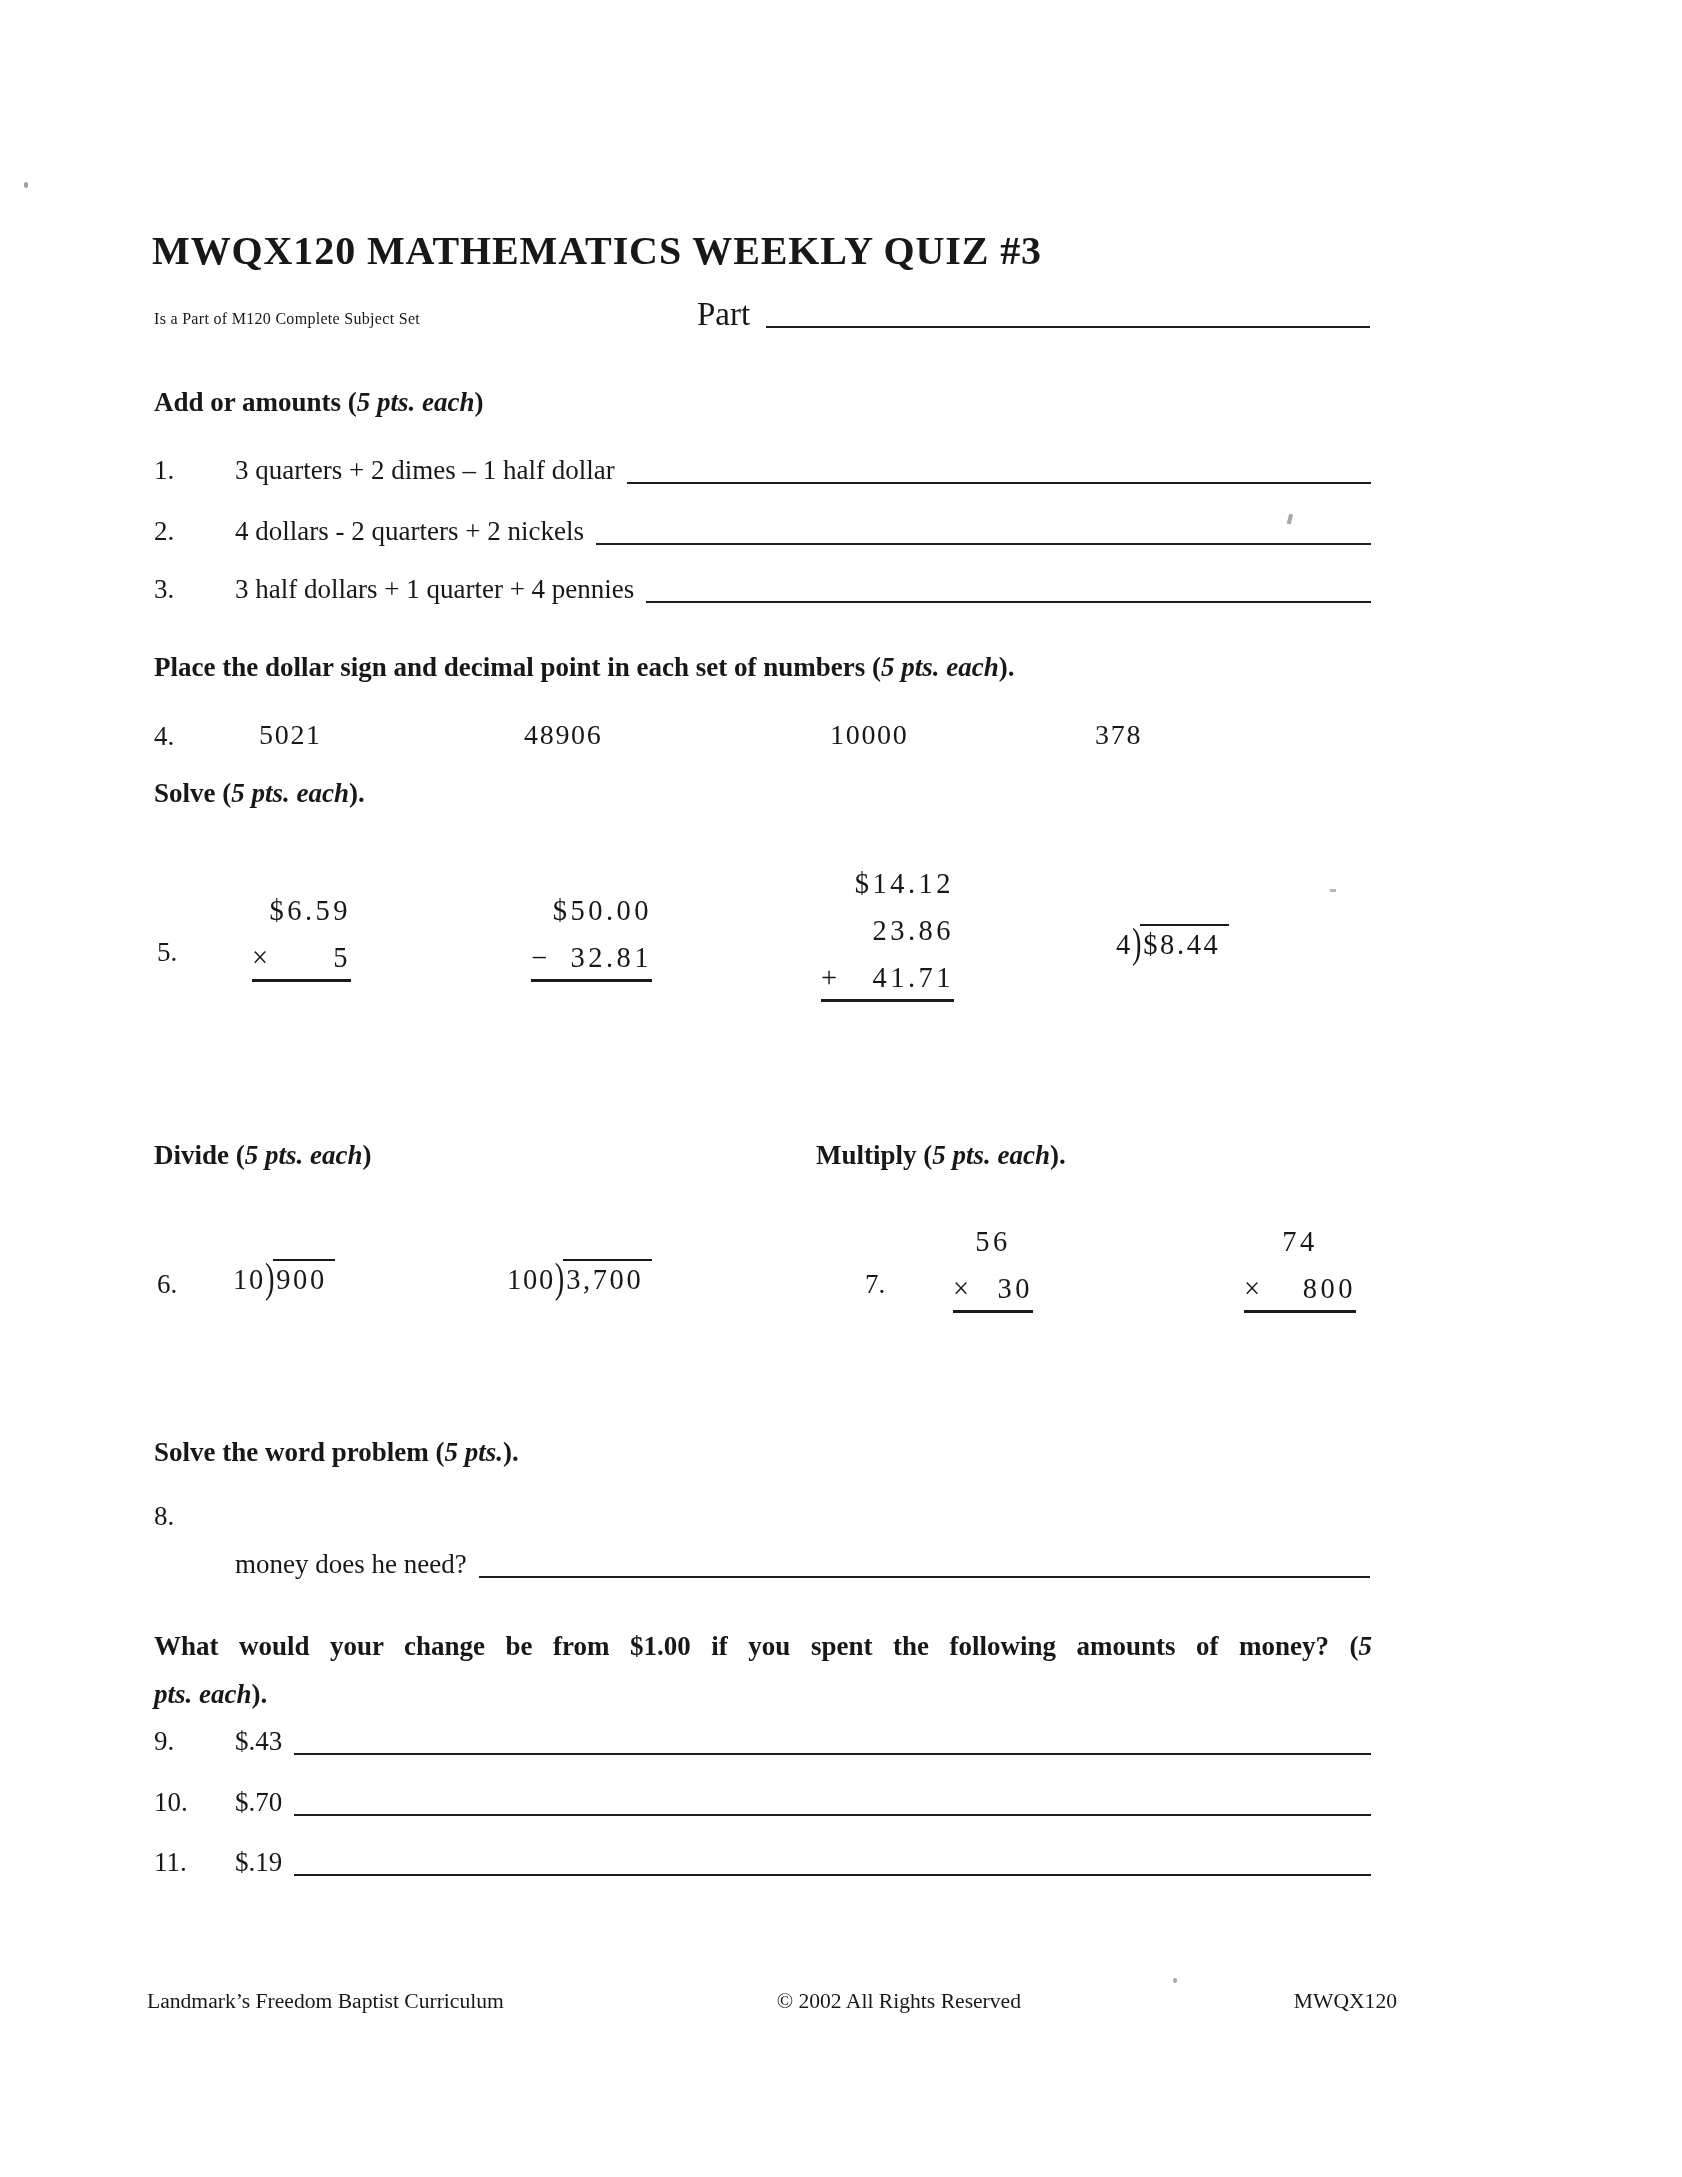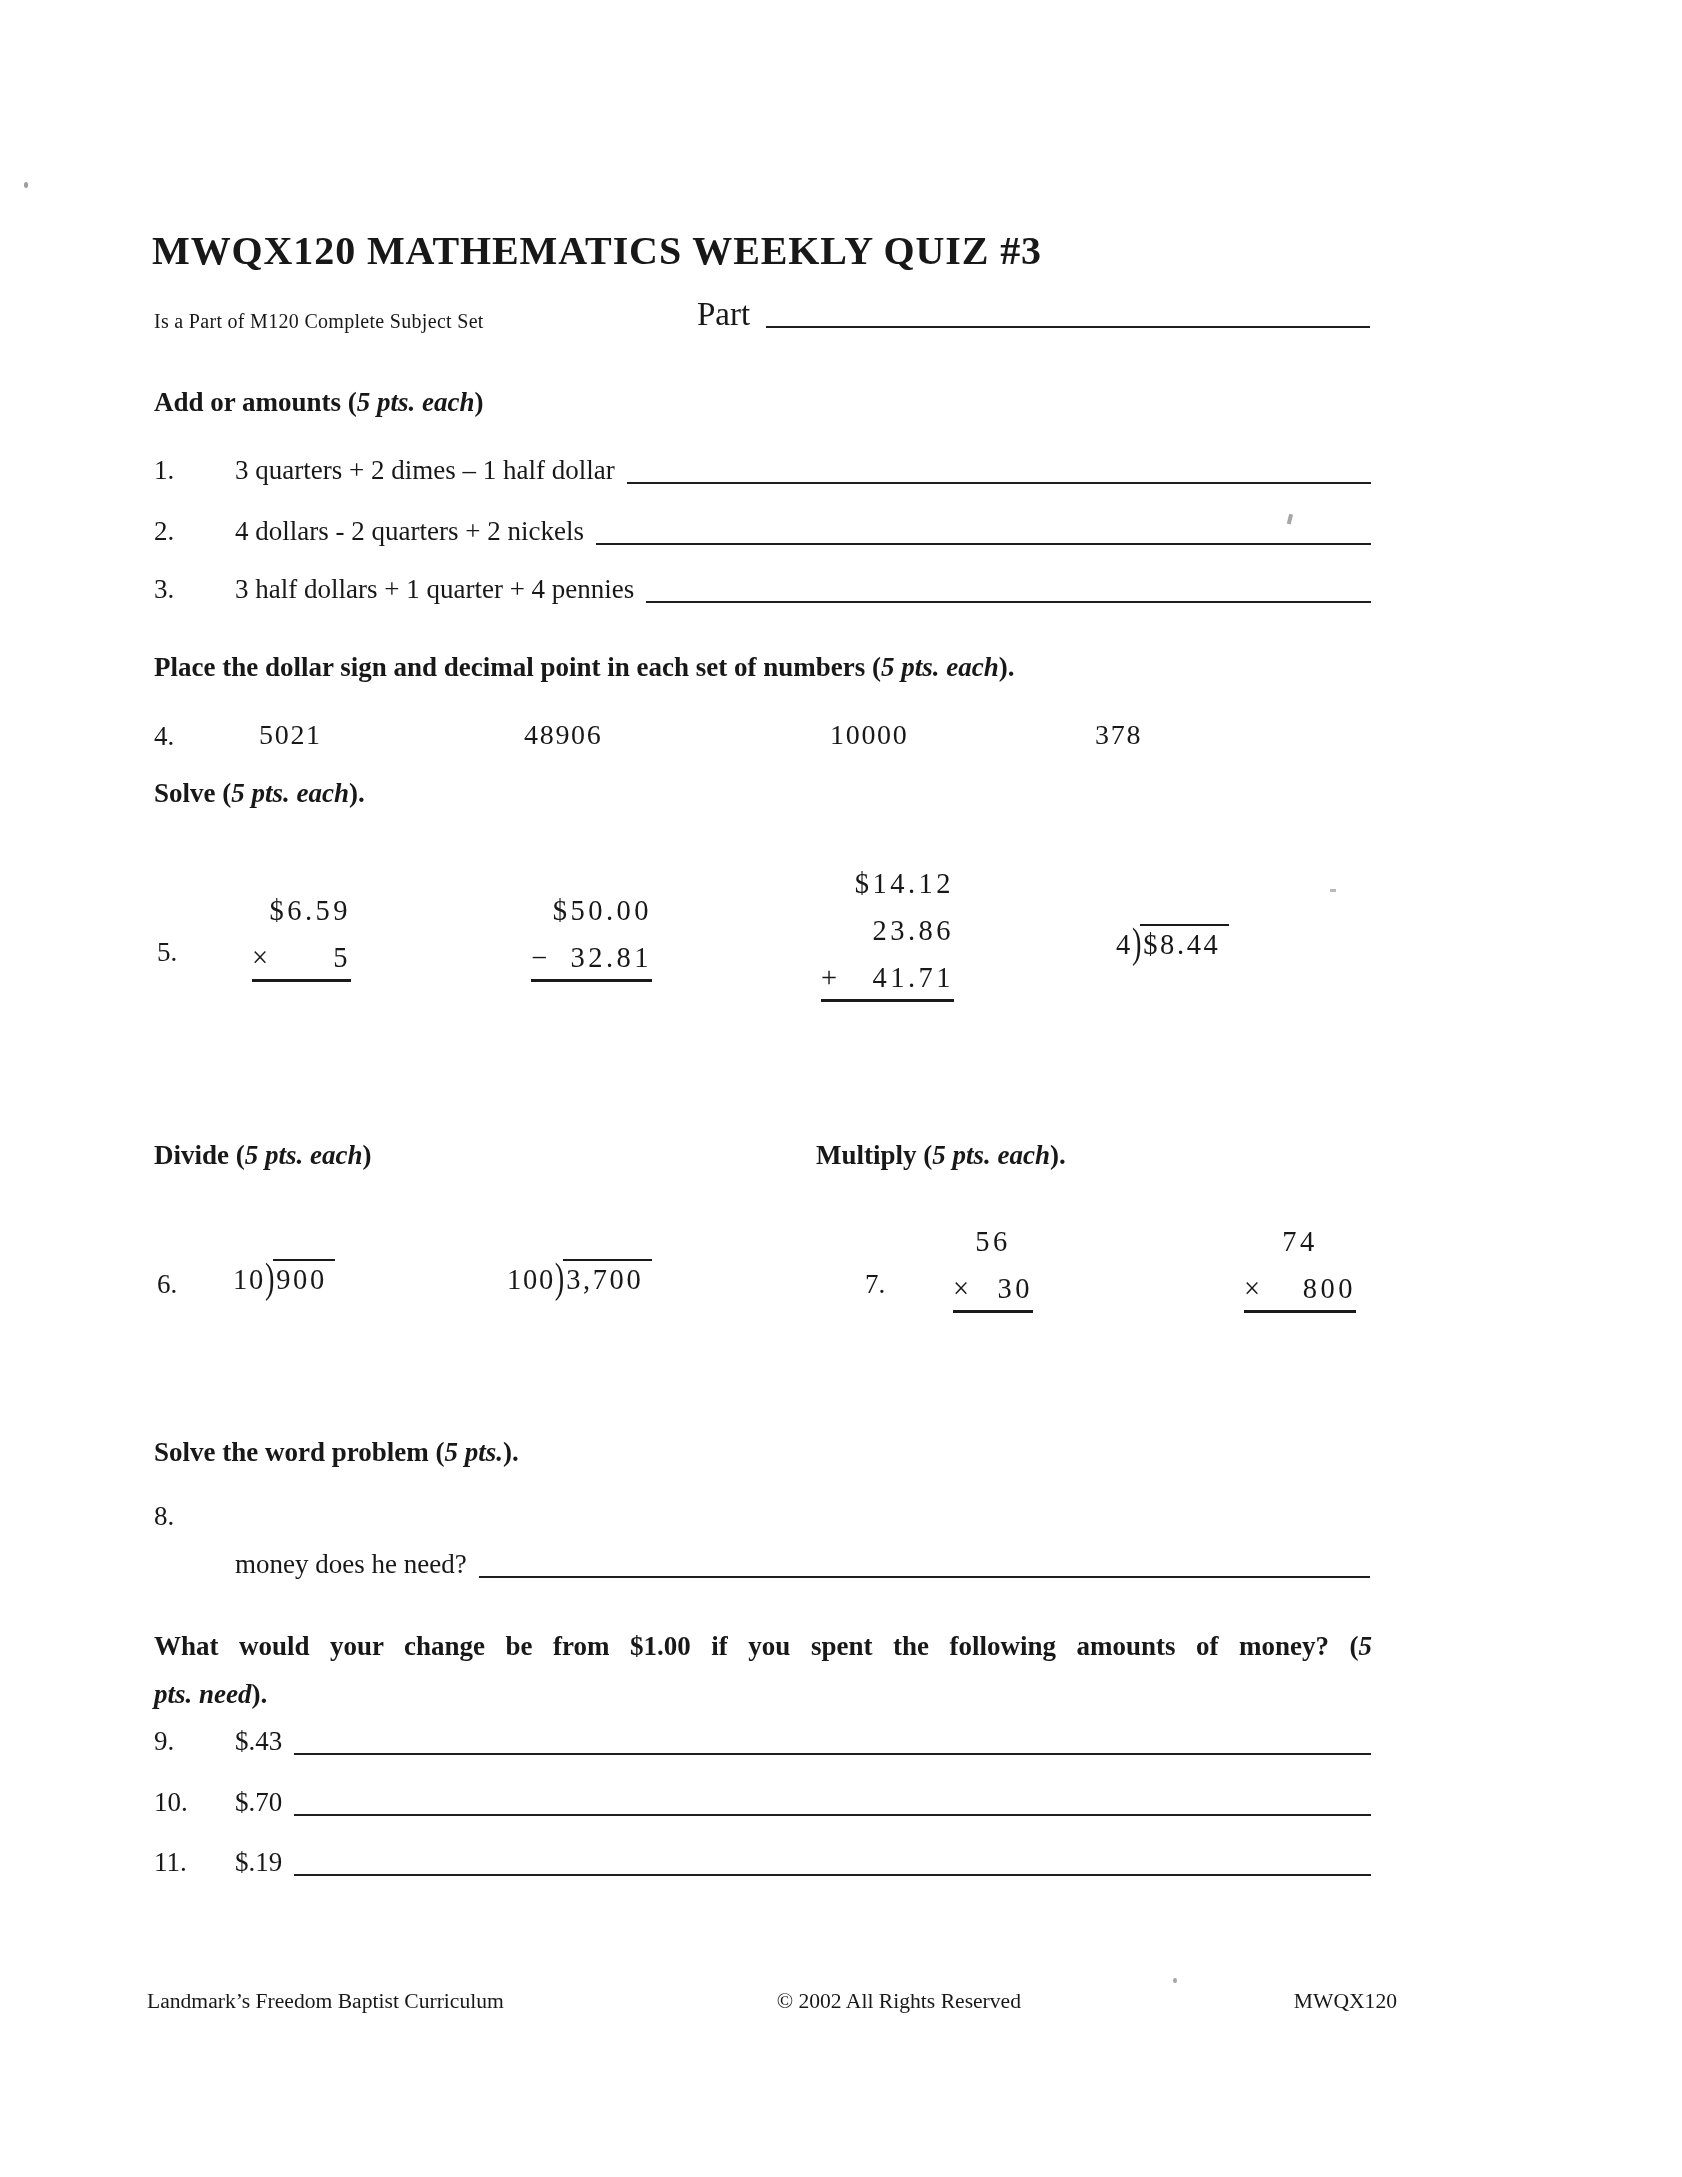--- a/index.html
+++ b/index.html
@@ -5,21 +5,21 @@
   * { margin:0; padding:0; box-sizing:border-box; }
   html,body { background:#ffffff; }
   body {
     width:1683px; height:2177px; position:relative; overflow:hidden;
     font-family:"Liberation Serif","DejaVu Serif",serif;
     color:#181818;
   }
   .abs { position:absolute; }
 
   .title { font-size:40px; font-weight:700; letter-spacing:0.9px; white-space:nowrap; }
-  .subtitle { font-size:20px; letter-spacing:0.3px; white-space:nowrap; }
+  .subtitle { font-size:16px; letter-spacing:0.3px; white-space:nowrap; }
 
   .name-row { display:flex; align-items:flex-end; width:673px; }
   .name-label { font-size:33px; line-height:1.1; }
   .fill-line { flex:1; border-bottom:2.6px solid #1e1e1e; }
   .name-row .fill-line { margin:0 0 4.3px 15.6px; }
 
   .h { font-size:27px; font-weight:700; white-space:nowrap; }
   .h i { font-weight:700; }
 
   .qrow { display:flex; align-items:flex-end; width:1217px; font-size:27px; line-height:35px; }
@@ -167,21 +167,21 @@
 <div class="abs qrow" style="left:154px;top:1499px">
   <span class="qnum">8.</span>
 </div>
 <div class="abs qrow" style="left:235px;top:1547px;width:1135px">
   <span class="qtext">money does he need?</span>
   <span class="fill-line"></span>
 </div>
 
 <div class="abs h wrap-h" style="left:154px;top:1622px">
   <div class="jline"><span>What would your change be from $1.00 if you spent the following amounts of money? (</span><i>5</i></div>
-  <div><i>pts. need</i><span>).</span></div>
+  <div><i>pts. each</i><span>).</span></div>
 </div>
 
 <div class="abs qrow" style="left:154px;top:1724px">
   <span class="qnum">9.</span>
   <span class="qtext">$.43</span>
   <span class="fill-line"></span>
 </div>
 <div class="abs qrow" style="left:154px;top:1785px">
   <span class="qnum">10.</span>
   <span class="qtext">$.70</span>

